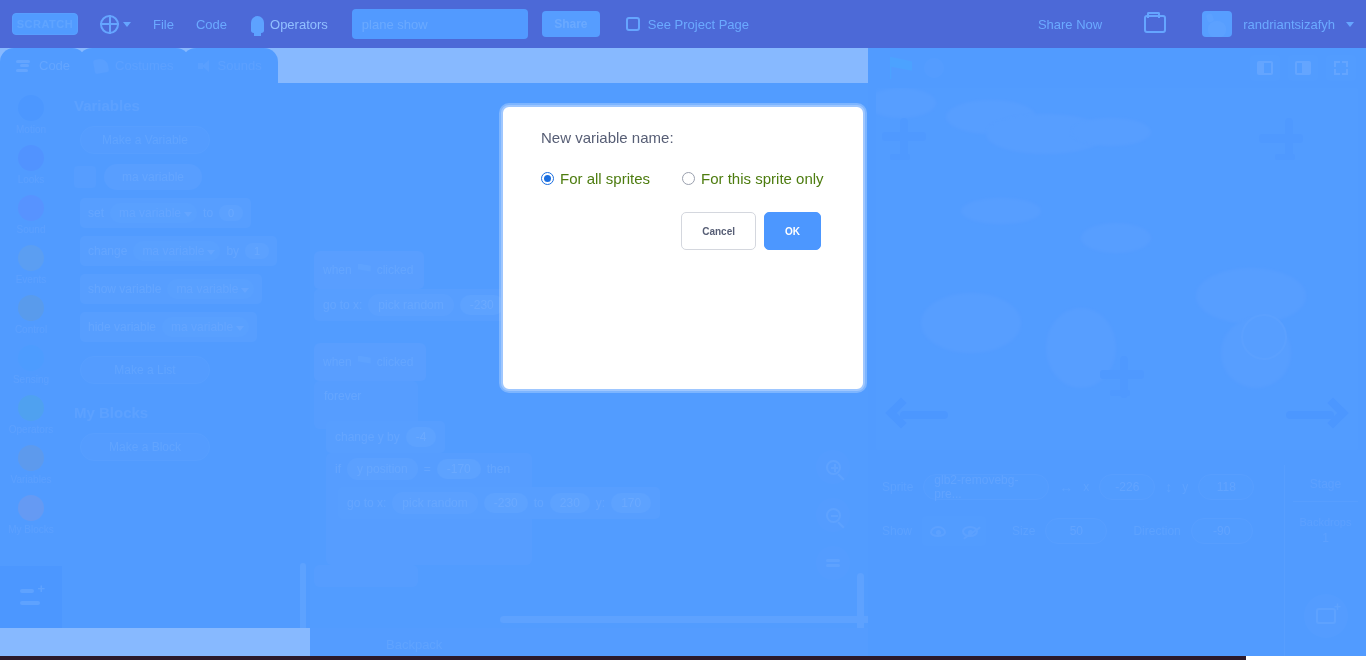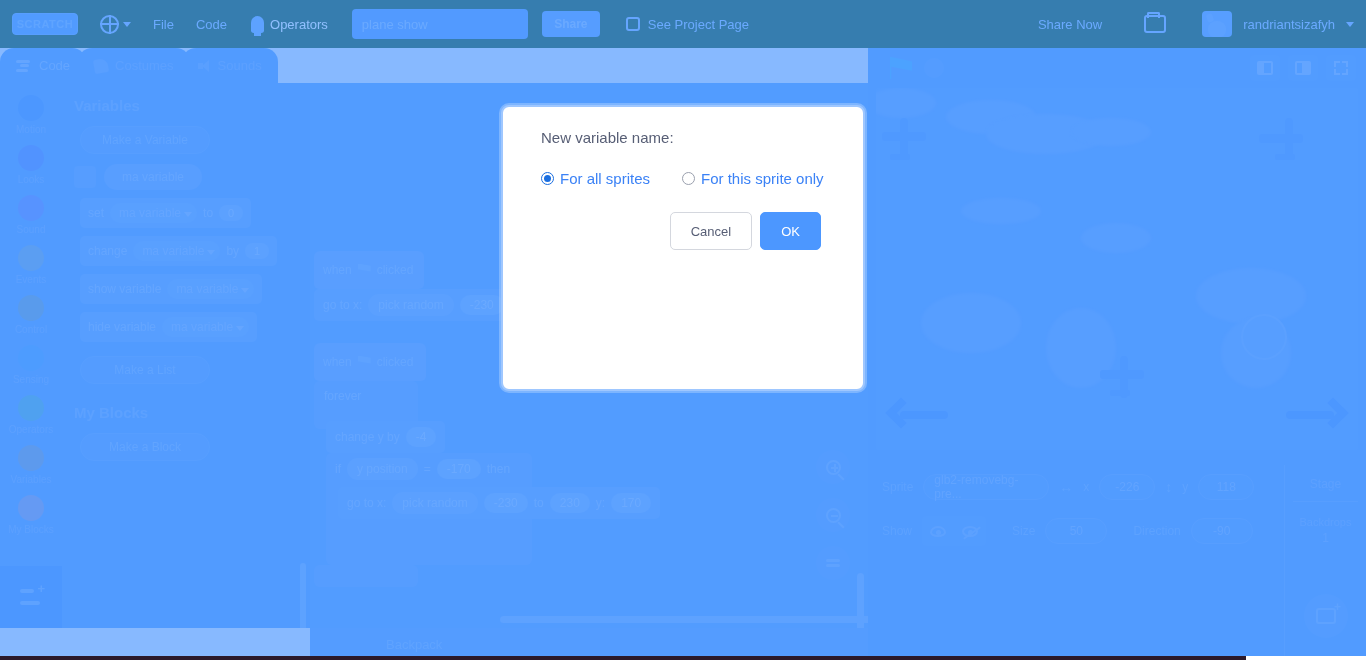--- a/index.html
+++ b/index.html
@@ -7,21 +7,21 @@
     width: 1366px; height: 660px;
     overflow: hidden;
     font-family: "Liberation Sans", sans-serif;
     background: #fff;
   }
   #app { position: relative; width: 1366px; height: 660px; background: #e6f0ff; }
 
   
   .menubar {
     position: absolute; left: 0; top: 0; width: 1366px; height: 48px;
-    background: #14532d; display: flex; align-items: center; gap: 0;
+    background: #4c1d95; display: flex; align-items: center; gap: 0;
     color: #fff; font-size: 13px; z-index: 2;
   }
   .logo {
     margin-left: 12px; width: 66px; height: 22px; border-radius: 4px;
     background: #5ba1ff; display: flex; align-items: center; justify-content: center;
     font-size: 11px; font-weight: bold; letter-spacing: .5px; color: #7fb8ff;
     border: 1px solid #6aa9ff;
   }
   .globe-wrap { display: flex; align-items: center; margin-left: 22px; gap: 4px; }
   .globe { width: 19px; height: 19px; border-radius: 50%; border: 2px solid #8fbcff; position: relative; }
@@ -210,26 +210,26 @@
   }
   .modal-body { padding: 22px 38px 0 38px; }
   .mlabel { font-size:15px; color:#575e75; margin-bottom:10px; }
   .mtext {
     width:286px; height:44px; border:2px solid #000; border-radius:5px;
     padding: 0 14px; font-size:14px; font-family:"Liberation Sans", sans-serif;
     color:#575e75; outline:none; background:#fff;
   }
   .mtext::placeholder { color:#9aa0ae; }
   .mradios { display:flex; align-items:center; gap:32px; margin-top:24px; }
-  .mradio { display:flex; align-items:center; gap:6px; font-size:15px; color:#3b82f6;}
+  .mradio { display:flex; align-items:center; gap:6px; font-size:15px; color:#4d7c0f;}
   .rdot { width:13px;height:13px;border-radius:50%;border:1.5px solid #9aa0ae; display:flex;align-items:center;justify-content:center;}
   .rdot.on { border-color:#1a6ee0; }
   .rdot.on::after{content:"";width:7px;height:7px;border-radius:50%;background:#1a6ee0;}
   .mbtns { display:flex; justify-content:flex-end; gap:8px; margin-top:25px; padding-right:4px;}
-  .btn { height:38px; border-radius:5px; padding:0 20px; font-size:13px; font-weight:normal; display:flex;align-items:center;justify-content:center; cursor:pointer;}
+  .btn { height:38px; border-radius:5px; padding:0 20px; font-size:10px; font-weight:bold; display:flex;align-items:center;justify-content:center; cursor:pointer;}
   .btn-cancel { background:#fff; border:1px solid #d4d7de; color:#575e75;}
   .btn-ok { background:#4c97ff; border:1px solid #4c97ff; color:#fff;}
 
   
   .tint { position:absolute; inset:0; background:rgba(76,151,255,0.62); z-index:10; pointer-events:none; }
   .bottom-strip { position:absolute; left:0; bottom:0; width:1366px; height:4px; background:#2b1a2b; z-index:30;}
   .bottom-strip .w { position:absolute; right:0; top:0; height:4px; width:120px; background:#fff;}
 </style>
 </head>
 <body>

